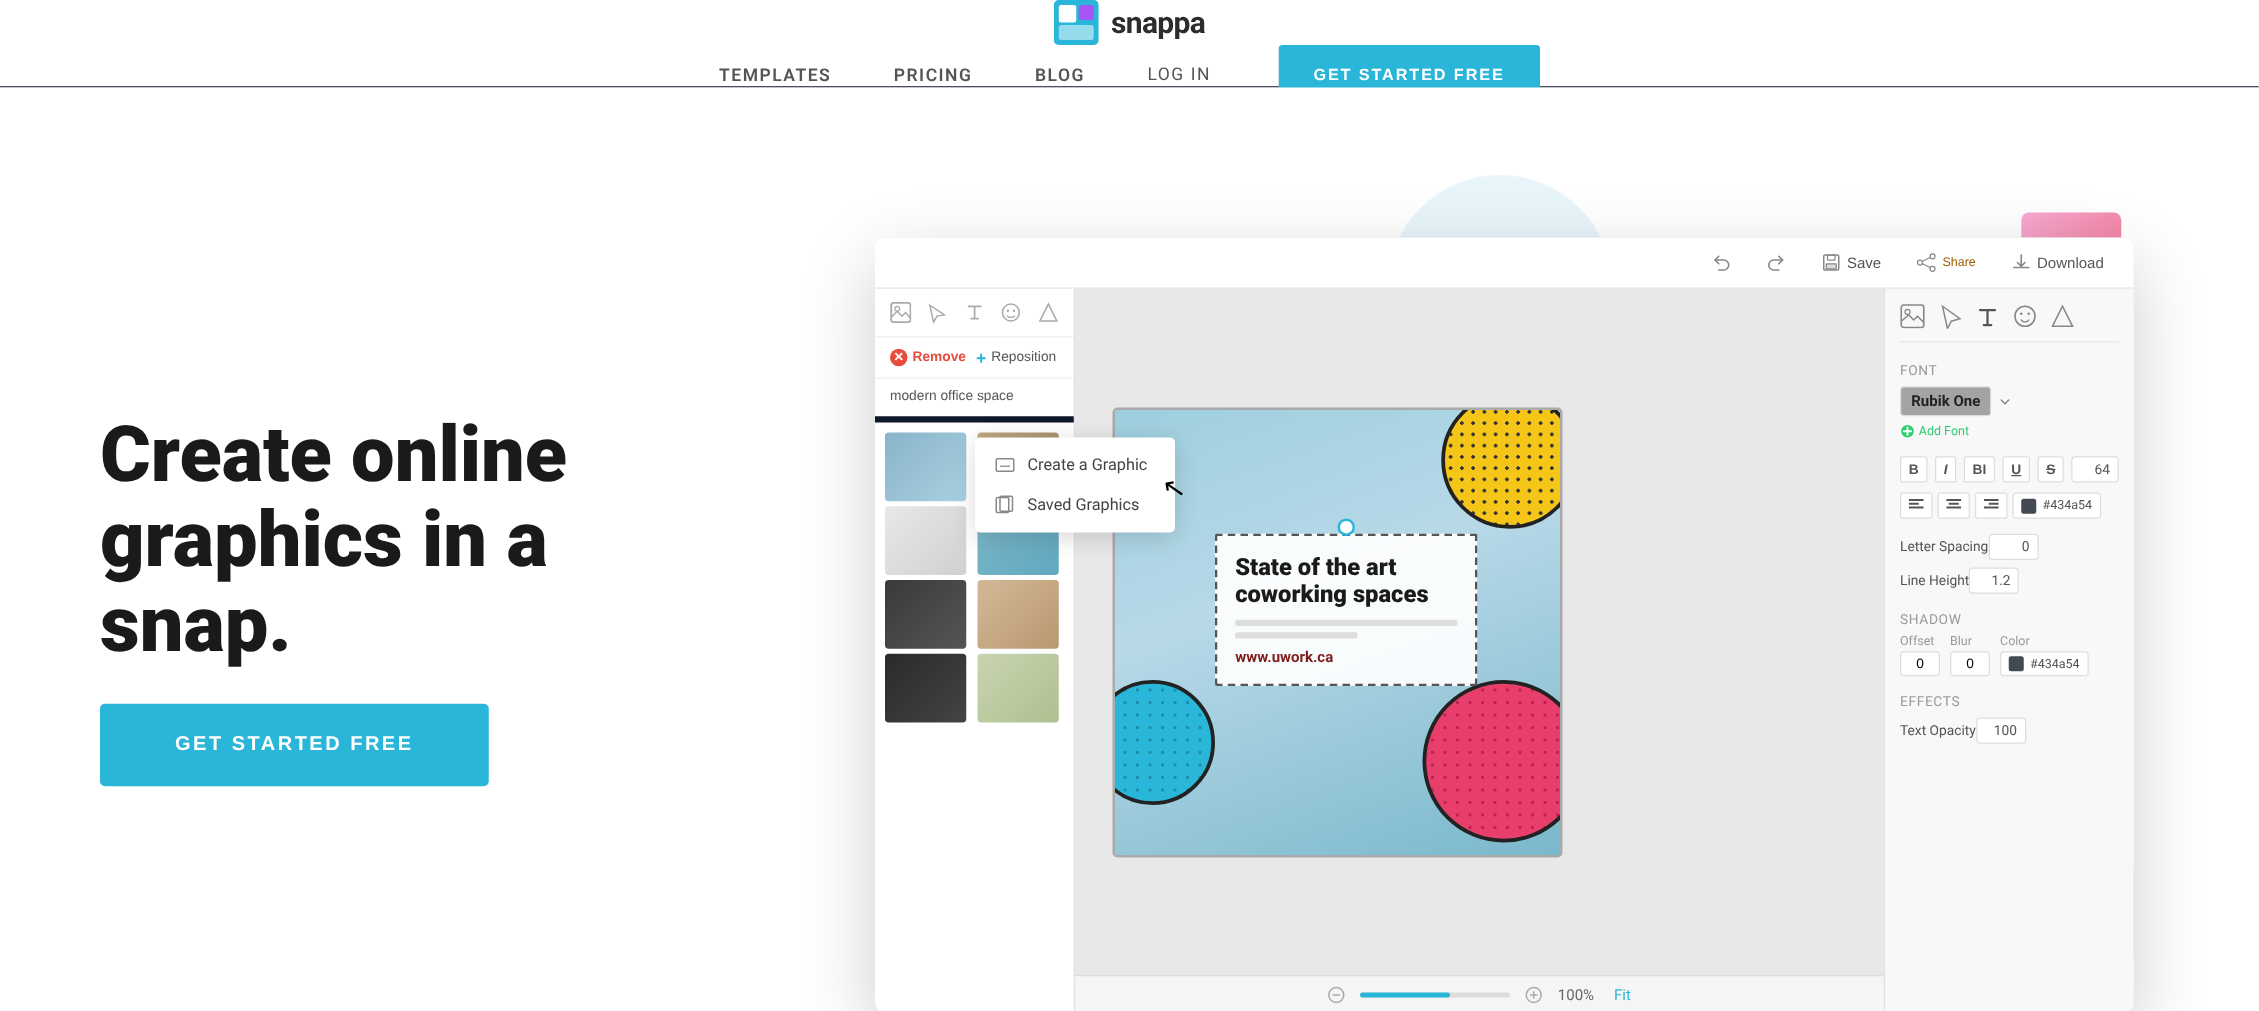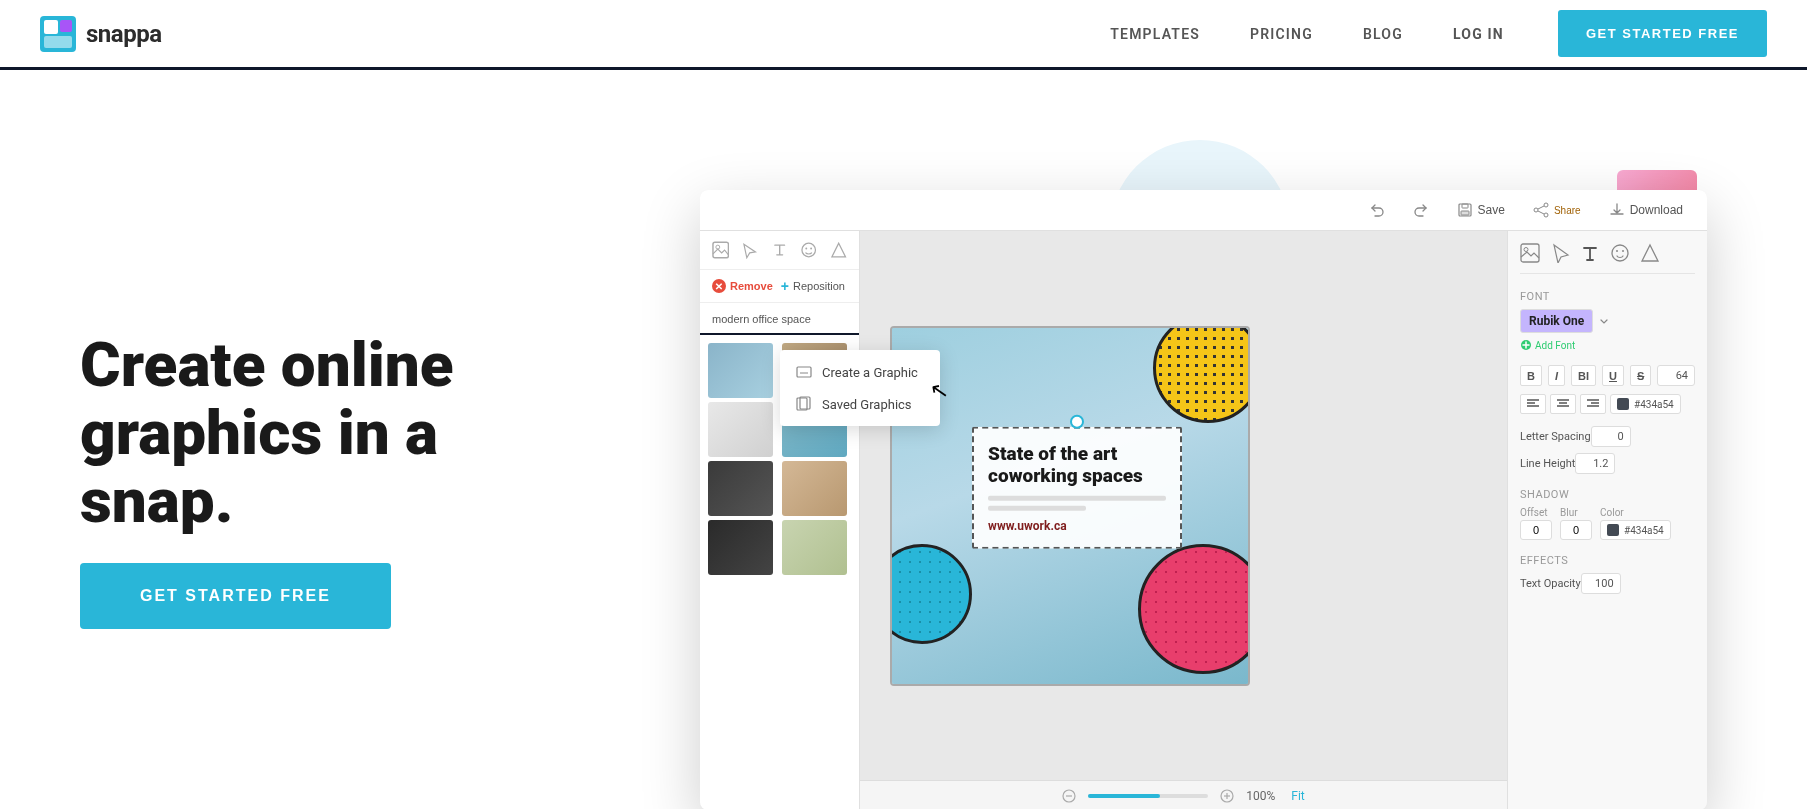--- a/index.html
+++ b/index.html
@@ -12,21 +12,22 @@
     }
 
     
     header {
       display: flex;
       align-items: center;
       justify-content: space-between;
       padding: 0 40px;
       height: 70px;
       background: #fff;
-      border-bottom: 3px solid #0f172a;
+      border-bottom: 1px solid #0f172a;
+      flex-direction: column;
     }
     .logo-area {
       display: flex;
       align-items: center;
       gap: 10px;
     }
     .logo-icon {
       width: 36px;
       height: 36px;
     }
@@ -49,21 +50,21 @@
     .nav-links a {
       text-decoration: none;
       color: #555;
       font-size: 14px;
       font-weight: 600;
       letter-spacing: 1.2px;
       text-transform: uppercase;
     }
     .nav-login {
       font-size: 14px;
-      font-weight: 700;
+      font-weight: 400;
       letter-spacing: 1.2px;
       text-transform: uppercase;
       color: #555;
       text-decoration: none;
       margin-right: 4px;
     }
     .nav-cta {
       background: #29b6d8;
       color: #fff;
       border: none;
@@ -364,21 +365,21 @@
     }
     .panel-font-row {
       display: flex;
       align-items: center;
       gap: 6px;
     }
     .panel-font-name {
       font-size: 12px;
       font-weight: 700;
       color: #222;
-      background: #c4b5fd;
+      background: #a3a3a3;
       border: 1px solid #ddd;
       padding: 4px 8px;
       border-radius: 3px;
     }
     .panel-add-font {
       font-size: 10px;
       color: #2ecc71;
       display: flex;
       align-items: flex-end;
       gap: 3px;
@@ -512,23 +513,23 @@
       align-items: center;
       gap: 4px;
       font-size: 11px;
       color: #555;
       background: none;
       border: none;
       cursor: pointer;
     }
     .search-row {
       display: flex;
-      align-items: flex-end;
+      align-items: flex-start;
       padding: 8px 12px;
-      border-bottom: 2px solid #0f172a;
+      border-bottom: 5px solid #0f172a;
       gap: 8px;
     }
     .search-input-mini {
       flex: 1;
       border: none;
       outline: none;
       font-size: 11px;
       color: #555;
     }
     .image-grid {

